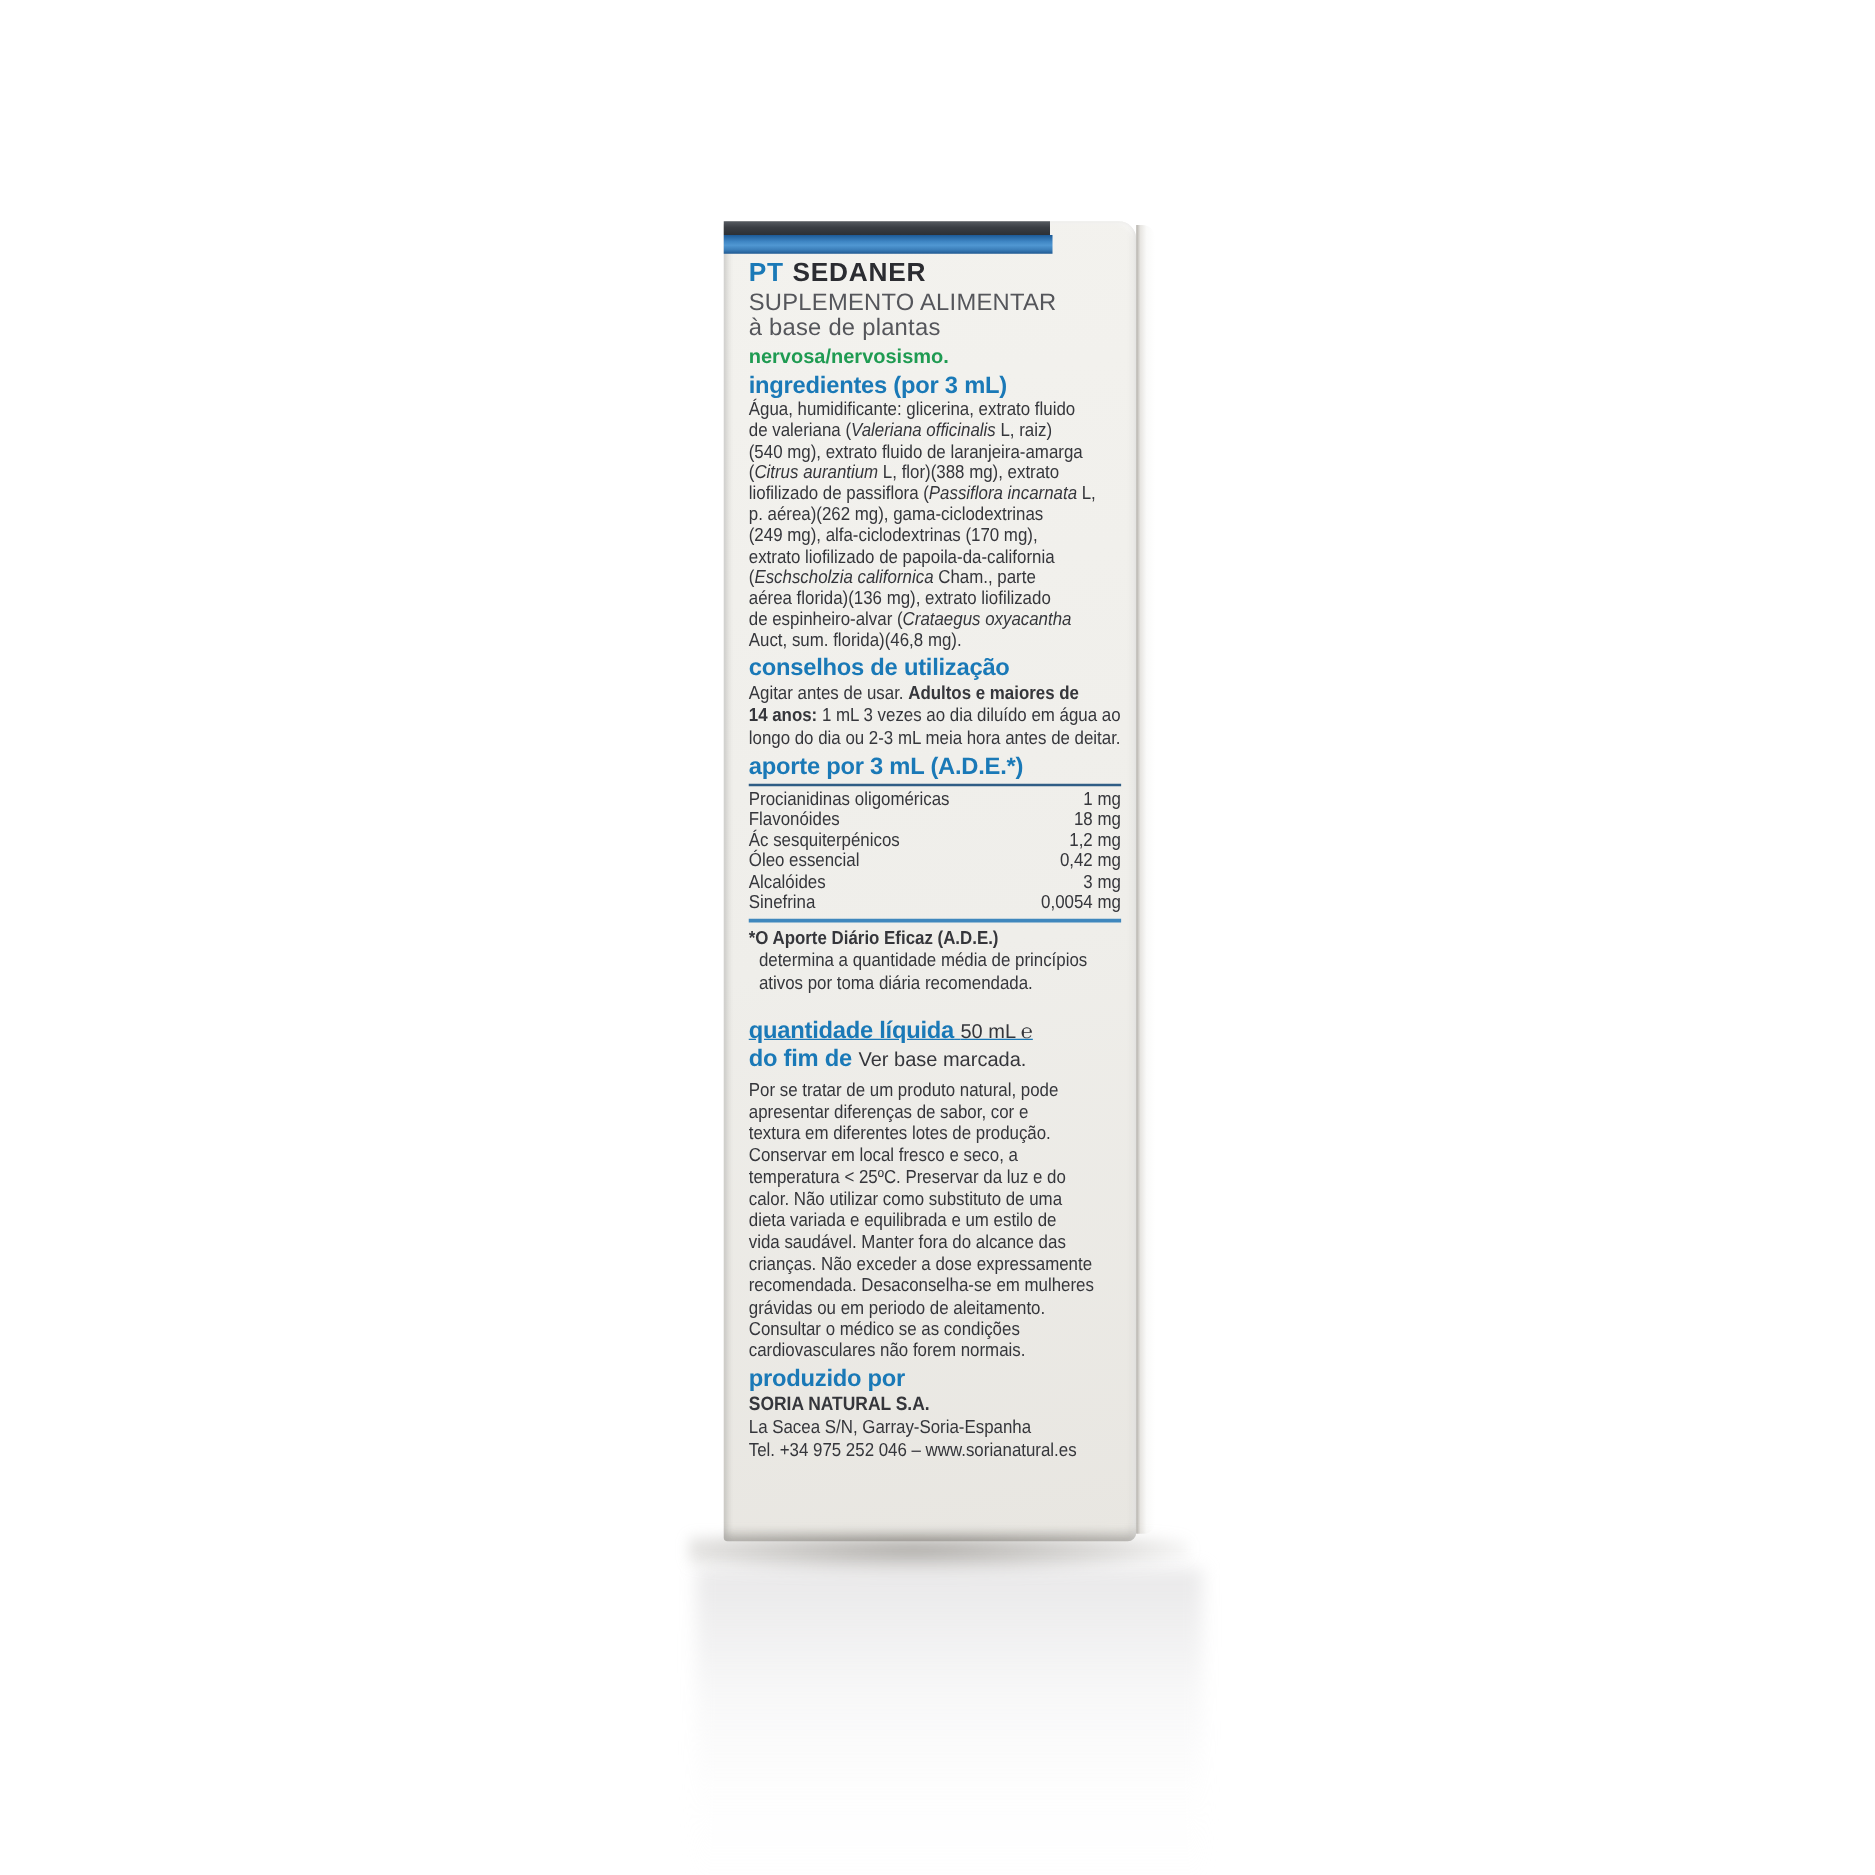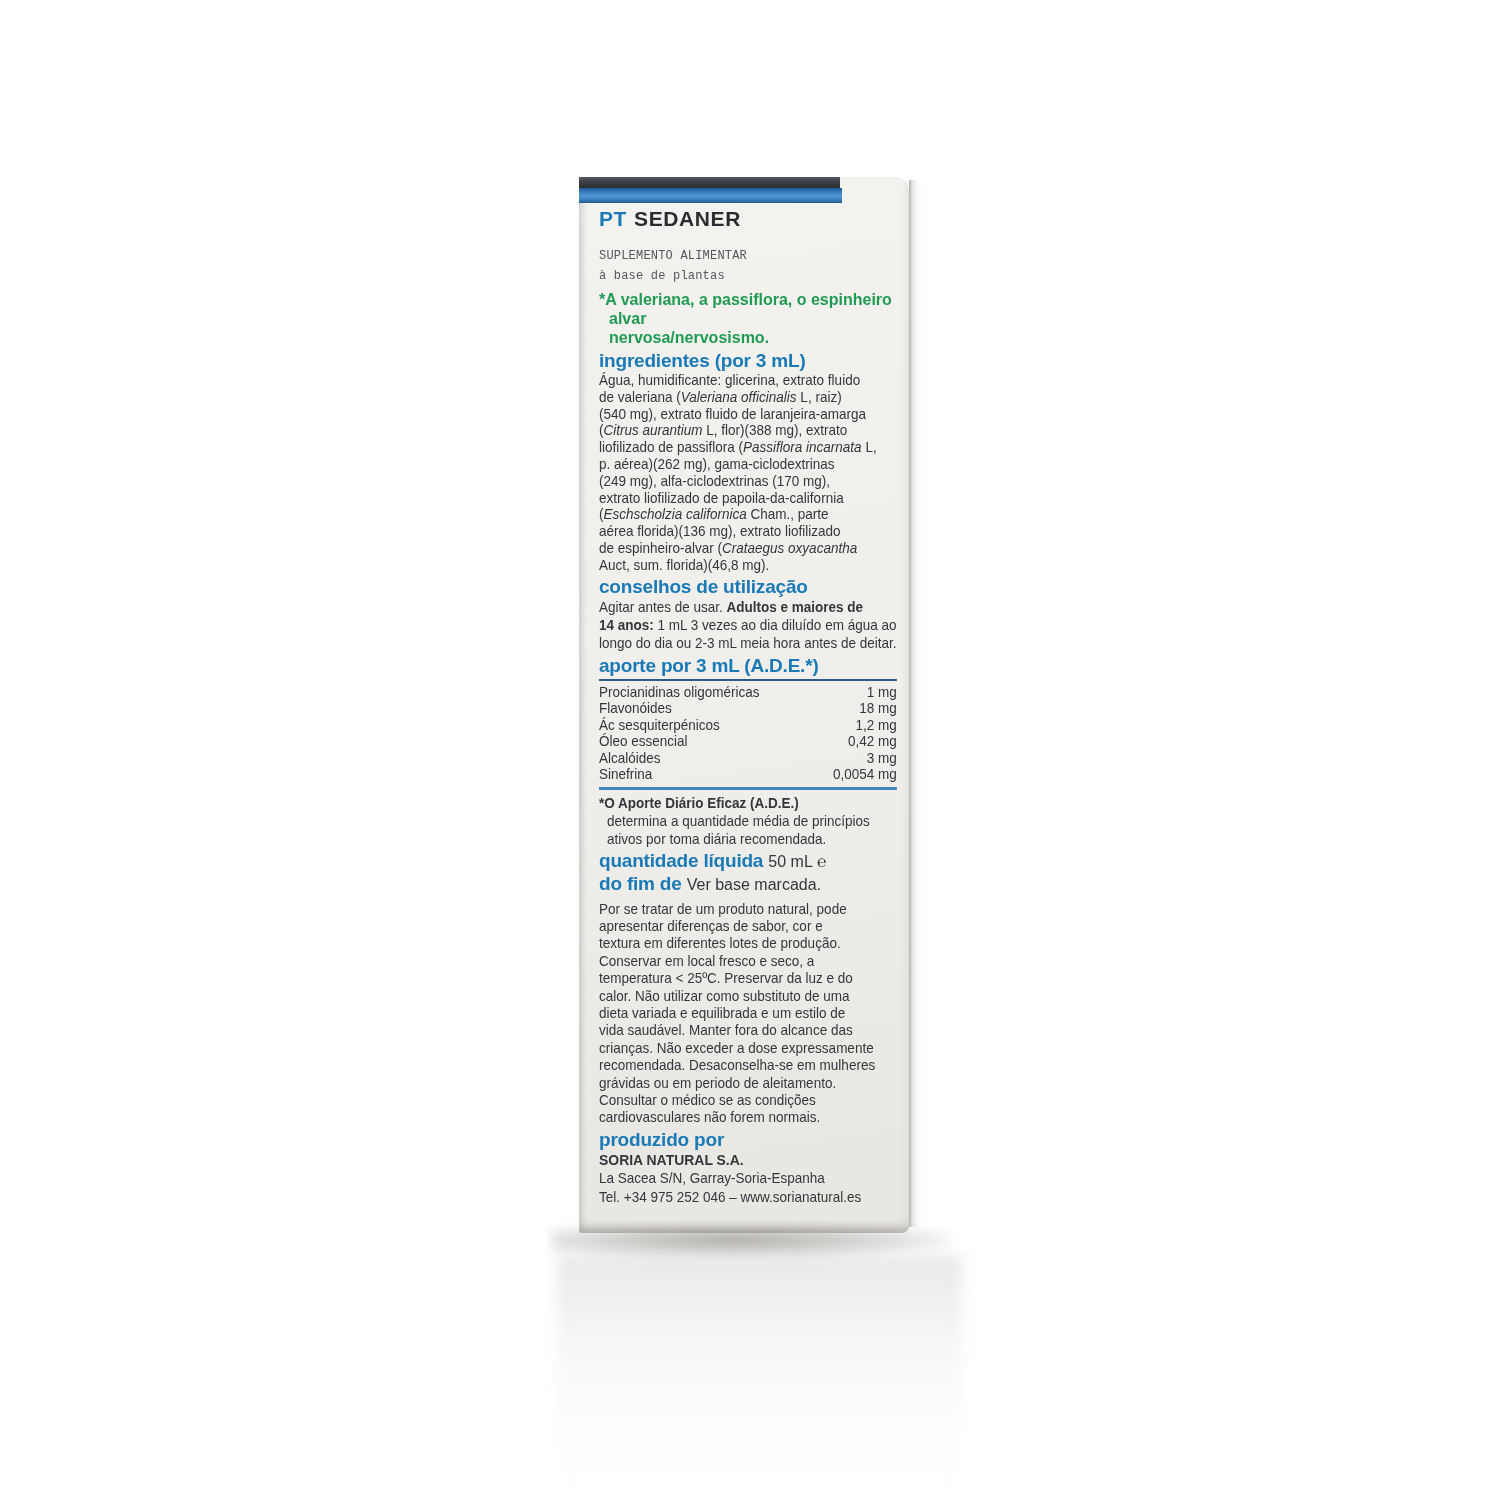--- a/index.html
+++ b/index.html
@@ -23,36 +23,36 @@
         background:radial-gradient(ellipse at 45% 35%,rgba(110,105,98,0.55),rgba(150,146,140,0.28) 55%,rgba(255,255,255,0) 78%);
         filter:blur(5px);}
   .reflection{position:absolute;left:-22px;top:1078px;width:405px;height:255px;
         background:linear-gradient(180deg,rgba(203,202,204,0.42),rgba(226,226,228,0.24) 40%,rgba(244,244,245,0.12) 70%,rgba(255,255,255,0) 100%);
         filter:blur(7px);}
   .content{position:absolute;left:20px;top:30px;width:298px;color:#35363b;}
 
   .brand-line{display:flex;gap:7px;font-size:21px;font-weight:bold;line-height:24px;letter-spacing:0.6px;}
   .brand-pt{color:#1a79b7;}
   .brand-name{color:#2b2c31;}
-  .subtitle{margin-top:16px;font-size:12px;line-height:19.5px;color:#55565b;letter-spacing:0.2px;font-family:Liberation Mono, monospace;}
+  .subtitle{margin-top:2px;font-size:19px;line-height:19.5px;color:#55565b;letter-spacing:0.2px;}
   .claim{margin-top:4px;color:#1f9b52;font-weight:bold;font-size:16px;line-height:19px;
          padding-left:10px;}
   .claim .tl:first-child{text-indent:-10px;}
   .sec{color:#1a79b7;font-weight:bold;font-size:19px;line-height:22px;letter-spacing:-0.2px;}
   .mt2{margin-top:2px}.mt3{margin-top:3px}
   .body-txt{font-size:15px;line-height:16.8px;color:#35363b;}
   .cx{transform:scaleX(0.9);transform-origin:0 0;width:111%;}
   .usage{font-size:15px;line-height:18px;}
   .i{font-style:italic;}
   .b{font-weight:bold;}
   .ntable{margin-top:2px;border-top:2px solid #2f5d85;border-bottom:3px solid #3f87bd;padding:3px 0 4px 0;}
   .nrow{display:flex;justify-content:space-between;font-size:15px;line-height:16.5px;}
   .ade{margin-top:4px;font-size:15px;line-height:18px;padding-left:9px;}
   .ade .tl:first-child{text-indent:-9px;}
-  .qty-line{margin-top:2px;}
+  .qty-line{margin-top:18px;text-decoration:underline;}
   .qty-line .val,.lot .val{font-weight:normal;color:#35363b;font-size:16px;letter-spacing:0;}
   .lot{line-height:22px;}
   .storage{margin-top:4px;font-size:15px;line-height:17.4px;}
   .producer{font-size:15px;line-height:18.5px;}
   .producer .company{font-weight:bold;font-size:15.5px;}
 </style>
 </head>
 <body>
 
 <div class="scene">
@@ -67,21 +67,20 @@
           <span class="brand-pt">PT</span>
           <span class="brand-name">SEDANER</span>
         </div>
 
         <div class="subtitle">
           <div class="tl">SUPLEMENTO ALIMENTAR</div>
           <div class="tl">à base de plantas</div>
         </div>
 
         <div class="claim">
-            <div class="tl">*A valeriana, a passiflora, o espinheiro alvar</div>
             <div class="tl">nervosa/nervosismo.</div>
           </div>
 
         <div class="sec mt3">ingredientes (por 3 mL)</div>
         <div class="body-txt cx">
             <div class="tl"><span>Água, humidificante: glicerina, extrato fluido</span></div>
             <div class="tl"><span>de valeriana (</span><span class="i">Valeriana officinalis</span><span> L, raiz)</span></div>
             <div class="tl"><span>(540 mg), extrato fluido de laranjeira-amarga</span></div>
             <div class="tl"><span>(</span><span class="i">Citrus aurantium</span><span> L, flor)(388 mg), extrato</span></div>
             <div class="tl"><span>liofilizado de passiflora (</span><span class="i">Passiflora incarnata</span><span> L,</span></div>

